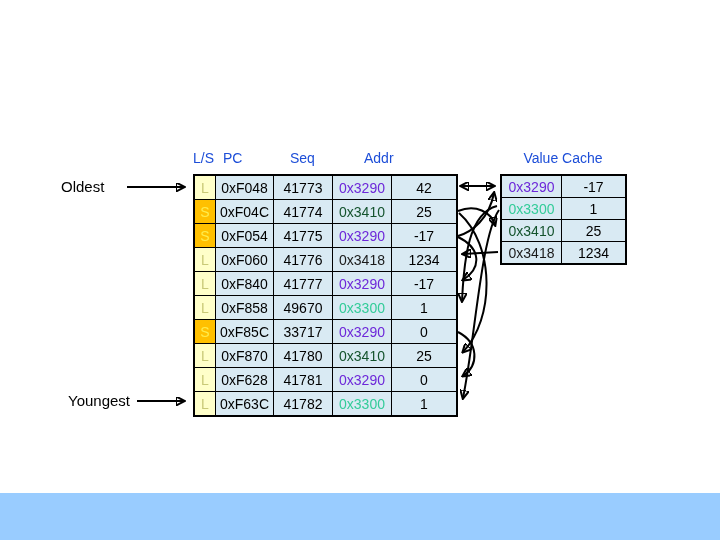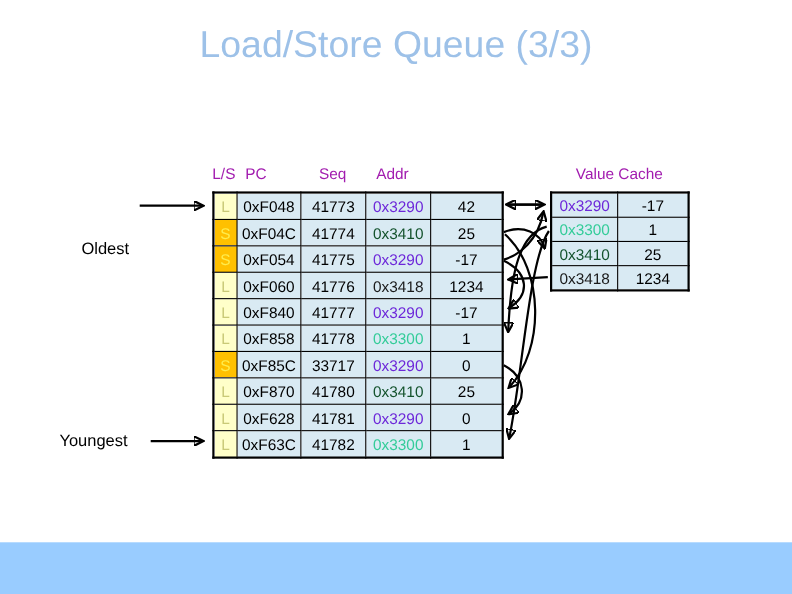--- a/index.html
+++ b/index.html
@@ -5,27 +5,27 @@
   html,body{margin:0;padding:0;background:#888;}
   .slide{
     position:relative;width:720px;height:540px;background:#ffffff;
     overflow:hidden;font-family:"Liberation Sans",sans-serif;color:#000;
   }
   .title{
     position:absolute;left:0;top:22px;width:720px;text-align:center;
     font-size:34px;letter-spacing:0px;color:#9DC1E8;
   }
   .lbl{position:absolute;font-size:15px;color:#000;}
-  .lbl.oldest{left:74px;top:178px;margin-top:40px;}
-  .lbl.youngest{left:54px;top:392px;}
-  .colhdr{position:absolute;top:150px;font-size:14px;color:#a21caf;white-space:nowrap;}
+  .lbl.oldest{left:61px;top:178px;}
+  .lbl.youngest{left:68px;top:392px;}
+  .colhdr{position:absolute;top:150px;font-size:14px;color:#1d4ed8;white-space:nowrap;}
   .h-ls{left:193px;}
   .h-pc{left:223px;}
   .h-seq{left:290px;}
-  .h-addr{left:342px;text-align:right;}
+  .h-addr{left:364px;text-align:right;}
   .h-value{left:403px;margin-top:25px;}
   .h-cache{left:500px;width:126px;text-align:center;}
   table{border-collapse:collapse;table-layout:fixed;position:absolute;}
   table.lsq{left:193px;top:174px;}
   table.cache{left:500px;top:174px;}
   td{
     border:1px solid #000;background:#D9EAF3;font-size:14px;
     text-align:center;padding:0;overflow:hidden;white-space:nowrap;
   }
   table.lsq td{height:23px;}
@@ -47,21 +47,20 @@
   .c-black{color:#1a1a1a;}
   svg.arrows{position:absolute;left:0;top:0;width:720px;height:540px;pointer-events:none;}
   svg.arrows path{stroke:#000;stroke-width:2;fill:none;}
   .band{position:absolute;left:0;top:493px;width:720px;height:47px;background:#99CCFF;}
 </style>
 </head>
 <body>
 
 <div class="slide">
 
-  <div class="title">Load/Store Queue (3/3)</div>
 
   <span class="lbl oldest">Oldest</span>
   <span class="lbl youngest">Youngest</span>
 
   <span class="colhdr h-ls">L/S</span>
   <span class="colhdr h-pc">PC</span>
   <span class="colhdr h-seq">Seq</span>
   <span class="colhdr h-addr">Addr</span>
   <span class="colhdr h-value">Value</span>
   <span class="colhdr h-cache">Value Cache</span>
@@ -99,21 +98,21 @@
     <tr>
       <td class="ls ls-L">L</td>
       <td class="pc">0xF840</td>
       <td class="seq">41777</td>
       <td class="addr c-blue">0x3290</td>
       <td class="val">-17</td>
     </tr>
     <tr>
       <td class="ls ls-L">L</td>
       <td class="pc">0xF858</td>
-      <td class="seq">41778</td>
+      <td class="seq">49670</td>
       <td class="addr c-green">0x3300</td>
       <td class="val">1</td>
     </tr>
     <tr>
       <td class="ls ls-S">S</td>
       <td class="pc">0xF85C</td>
       <td class="seq">33717</td>
       <td class="addr c-blue">0x3290</td>
       <td class="val">0</td>
     </tr>

